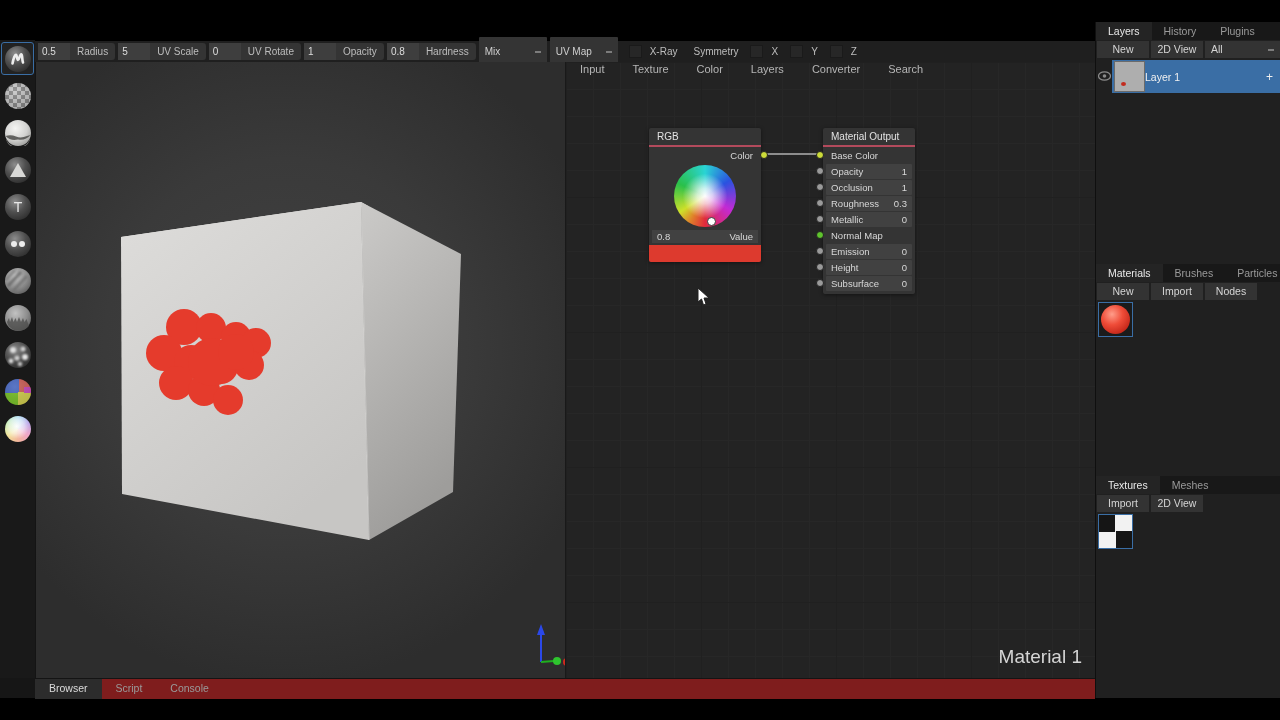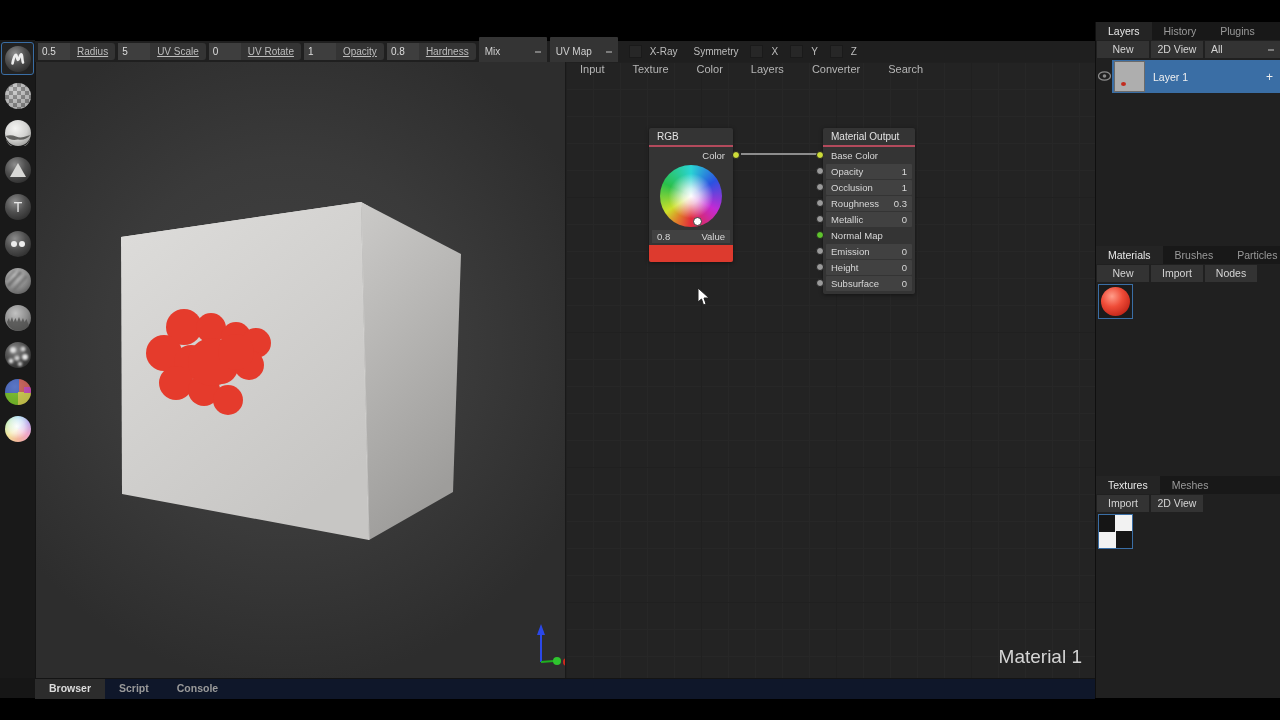--- a/index.html
+++ b/index.html
@@ -9,21 +9,21 @@
   .menubar{position:absolute;left:0;top:22px;width:1095px;height:19px;background:#181818;
            display:flex;align-items:center;font-size:11px;color:#c8c8c8;}
   .menu-item{padding:0 13px;height:19px;line-height:19px;cursor:default;}
   .mode-tab{padding:0 12px;height:19px;line-height:19px;color:#9a9a9a;}
   .mode-tab.active{background:#2a2a2a;color:#e8e8e8;}
   
   .toolbar{position:absolute;left:35px;top:41px;width:1060px;height:21px;background:#1f1f1f;
            display:flex;align-items:center;font-size:10px;color:#c0c0c0;padding-left:3px;box-sizing:border-box;}
   .tb-widget{display:flex;align-items:center;background:#343434;height:17px;margin-right:3px;border-radius:3px;}
   .tb-value{background:#3e3e3e;min-width:24px;text-align:left;padding:0 4px;height:17px;line-height:17px;color:#ddd;}
-  .tb-label{padding:0 7px;color:#bdbdbd;text-decoration:underline;}
+  .tb-label{padding:0 7px;color:#bdbdbd;}
   .tb-dd{display:flex;align-items:center;justify-content:space-between;background:#343434;height:30px;
          margin-right:3px;padding:0 6px;min-width:56px;color:#cfcfcf;border-radius:1px;}
   .dd-arrow{width:6px;height:2px;background:#7c7c7c;margin-left:8px;}
   .tb-check{width:11px;height:11px;background:#272727;border:1px solid #1a1a1a;margin:0 4px 0 8px;}
   .tb-text{padding:0 4px;color:#bdbdbd;}
   
   .toolcol{position:absolute;left:0;top:40px;width:35px;height:638px;background:#191919;
            display:flex;flex-direction:column;align-items:center;padding-top:2px;box-sizing:border-box;}
   .tool{width:31px;height:31px;display:flex;align-items:center;justify-content:center;margin-bottom:4px;
         border:1px solid transparent;border-radius:3px;}
@@ -50,21 +50,21 @@
   .node-underline{height:2px;background:#b34a5c;margin:0;}
   .nrow{position:relative;height:15px;line-height:15px;margin:1px 3px;display:flex;
         justify-content:space-between;padding:0 5px;color:#d8d8d8;}
   .nrow.boxed{background:#414141;border-radius:1px;}
   .socket{position:absolute;width:8px;height:8px;border-radius:50%;top:3px;border:1px solid #222;box-sizing:border-box;}
   .socket.left{left:-10px;}
   .socket.right{right:-10px;}
   [data-socket="yellow"]{background:#cddc39;}
   [data-socket="green"]{background:#5fc42d;}
   [data-socket="gray"]{background:#9a9a9a;}
-  .rgb-node{left:83px;top:66px;width:84px;}
+  .rgb-node{left:83px;top:66px;width:112px;}
   .out-node{left:257px;top:66px;width:92px;}
   .color-wheel{width:62px;height:62px;border-radius:50%;margin:2px auto 3px auto;position:relative;
     background:radial-gradient(circle closest-side,#fdfdfd 0%,rgba(253,253,253,.75) 25%,rgba(253,253,253,0) 72%),
       conic-gradient(from 0deg,#2ad4d4,#2a52e0 16%,#c32ad4 33%,#e02a3c 50%,#e07c2a 58%,#cde02a 66%,#2ac04a 82%,#2ad4d4 100%);}
   .wheel-dot{position:absolute;left:54%;top:84%;width:7px;height:7px;border-radius:50%;
              background:#fff;border:1.5px solid #3a3a3a;}
   .value-row{height:13px;line-height:13px;margin:0 3px 2px 3px;background:#414141;display:flex;
              justify-content:space-between;padding:0 5px;color:#d8d8d8;}
   .swatch{height:17px;margin:0;background:#dd3a2e;border-radius:0 0 2px 2px;}
   .material-name{position:absolute;right:14px;bottom:10px;font-size:19px;color:#d5d5d5;}
@@ -75,31 +75,31 @@
   .rtab{padding:0 12px;line-height:18px;color:#9a9a9a;}
   .rtab.active{background:#242424;color:#e8e8e8;}
   .rbtn-row{display:flex;height:17px;margin:1px 1px 2px 1px;gap:2px;}
   .rbtn{background:#333;color:#d5d5d5;text-align:center;line-height:17px;padding:0 6px;flex:0 0 auto;min-width:40px;}
   .rbtn.grow{flex:1 1 auto;display:flex;align-items:center;justify-content:space-between;text-align:center;}
   .layer-row{position:absolute;left:0;top:38px;width:100%;height:33px;display:flex;align-items:center;}
   .eye-wrap{width:14px;margin-left:2px;flex:0 0 auto;}
   .layer-sel{flex:1;height:33px;background:#3a6ea5;display:flex;align-items:center;}
   .layer-thumb{width:29px;height:29px;background:#aeaeae;border:1px solid #6b6b6b;margin-left:2px;position:relative;flex:0 0 auto;}
   .layer-thumb .paint-dot{position:absolute;left:22%;top:68%;width:5px;height:4px;border-radius:50%;background:#c22b1e;}
-  .layer-name{margin-left:8px;color:#f0f0f0;}
+  .layer-name{color:#f0f0f0;}
   .layer-add{margin-left:auto;margin-right:8px;color:#f0f0f0;font-size:12px;}
   .sec{position:absolute;left:0;width:100%;}
   .thumb{width:33px;height:33px;margin:2px 0 0 2px;border:1px solid #3a6ea5;box-sizing:content-box;}
   .mat-thumb{background:#1b1b1b;display:flex;align-items:center;justify-content:center;}
   .mat-sphere{width:29px;height:29px;border-radius:50%;
       background:radial-gradient(circle at 38% 32%, #ff9d8a 0%, #ef4c38 40%, #c12417 80%, #8f1a10 100%);}
   .tex-thumb{background:conic-gradient(from 0deg,#f2f2f2 0 25%,#151515 25% 50%,#f2f2f2 50% 75%,#151515 75%);}
   
-  .statusbar{position:absolute;left:35px;top:678px;width:1060px;height:20px;background:#0f172a;
-             display:flex;font-size:10.5px;border-top:1px solid #141414;font-weight:bold;}
+  .statusbar{position:absolute;left:35px;top:678px;width:1060px;height:20px;background:#7f1d1d;
+             display:flex;font-size:10.5px;border-top:1px solid #141414;}
   .stab{padding:0 14px;line-height:19px;color:#9a9a9a;}
   .stab.active{background:#2c2c2c;color:#dcdcdc;}
   .corner{position:absolute;left:0;top:678px;width:35px;height:20px;background:#161616;}
   .cursor{position:absolute;left:697px;top:287px;z-index:50;}
 </style>
 </head>
 <body>
 
 <svg width="0" height="0" style="position:absolute">
   <defs>
@@ -422,21 +422,21 @@
         <div class="layer-sel">
           <div class="layer-thumb">
             <span class="paint-dot"></span>
           </div>
           <span class="layer-name">Layer 1</span>
           <span class="layer-add">+</span>
         </div>
       </div>
     </div>
 
-    <div class="sec" style="top:224px">
+    <div class="sec" style="top:242px">
       <div class="rtabs">
         <div class="rtab active">Materials</div>
         <div class="rtab">Brushes</div>
         <div class="rtab">Particles</div>
       </div>
       <div class="rbtn-row">
         <div class="rbtn">New</div>
         <div class="rbtn">Import</div>
         <div class="rbtn">Nodes</div>
       </div>

